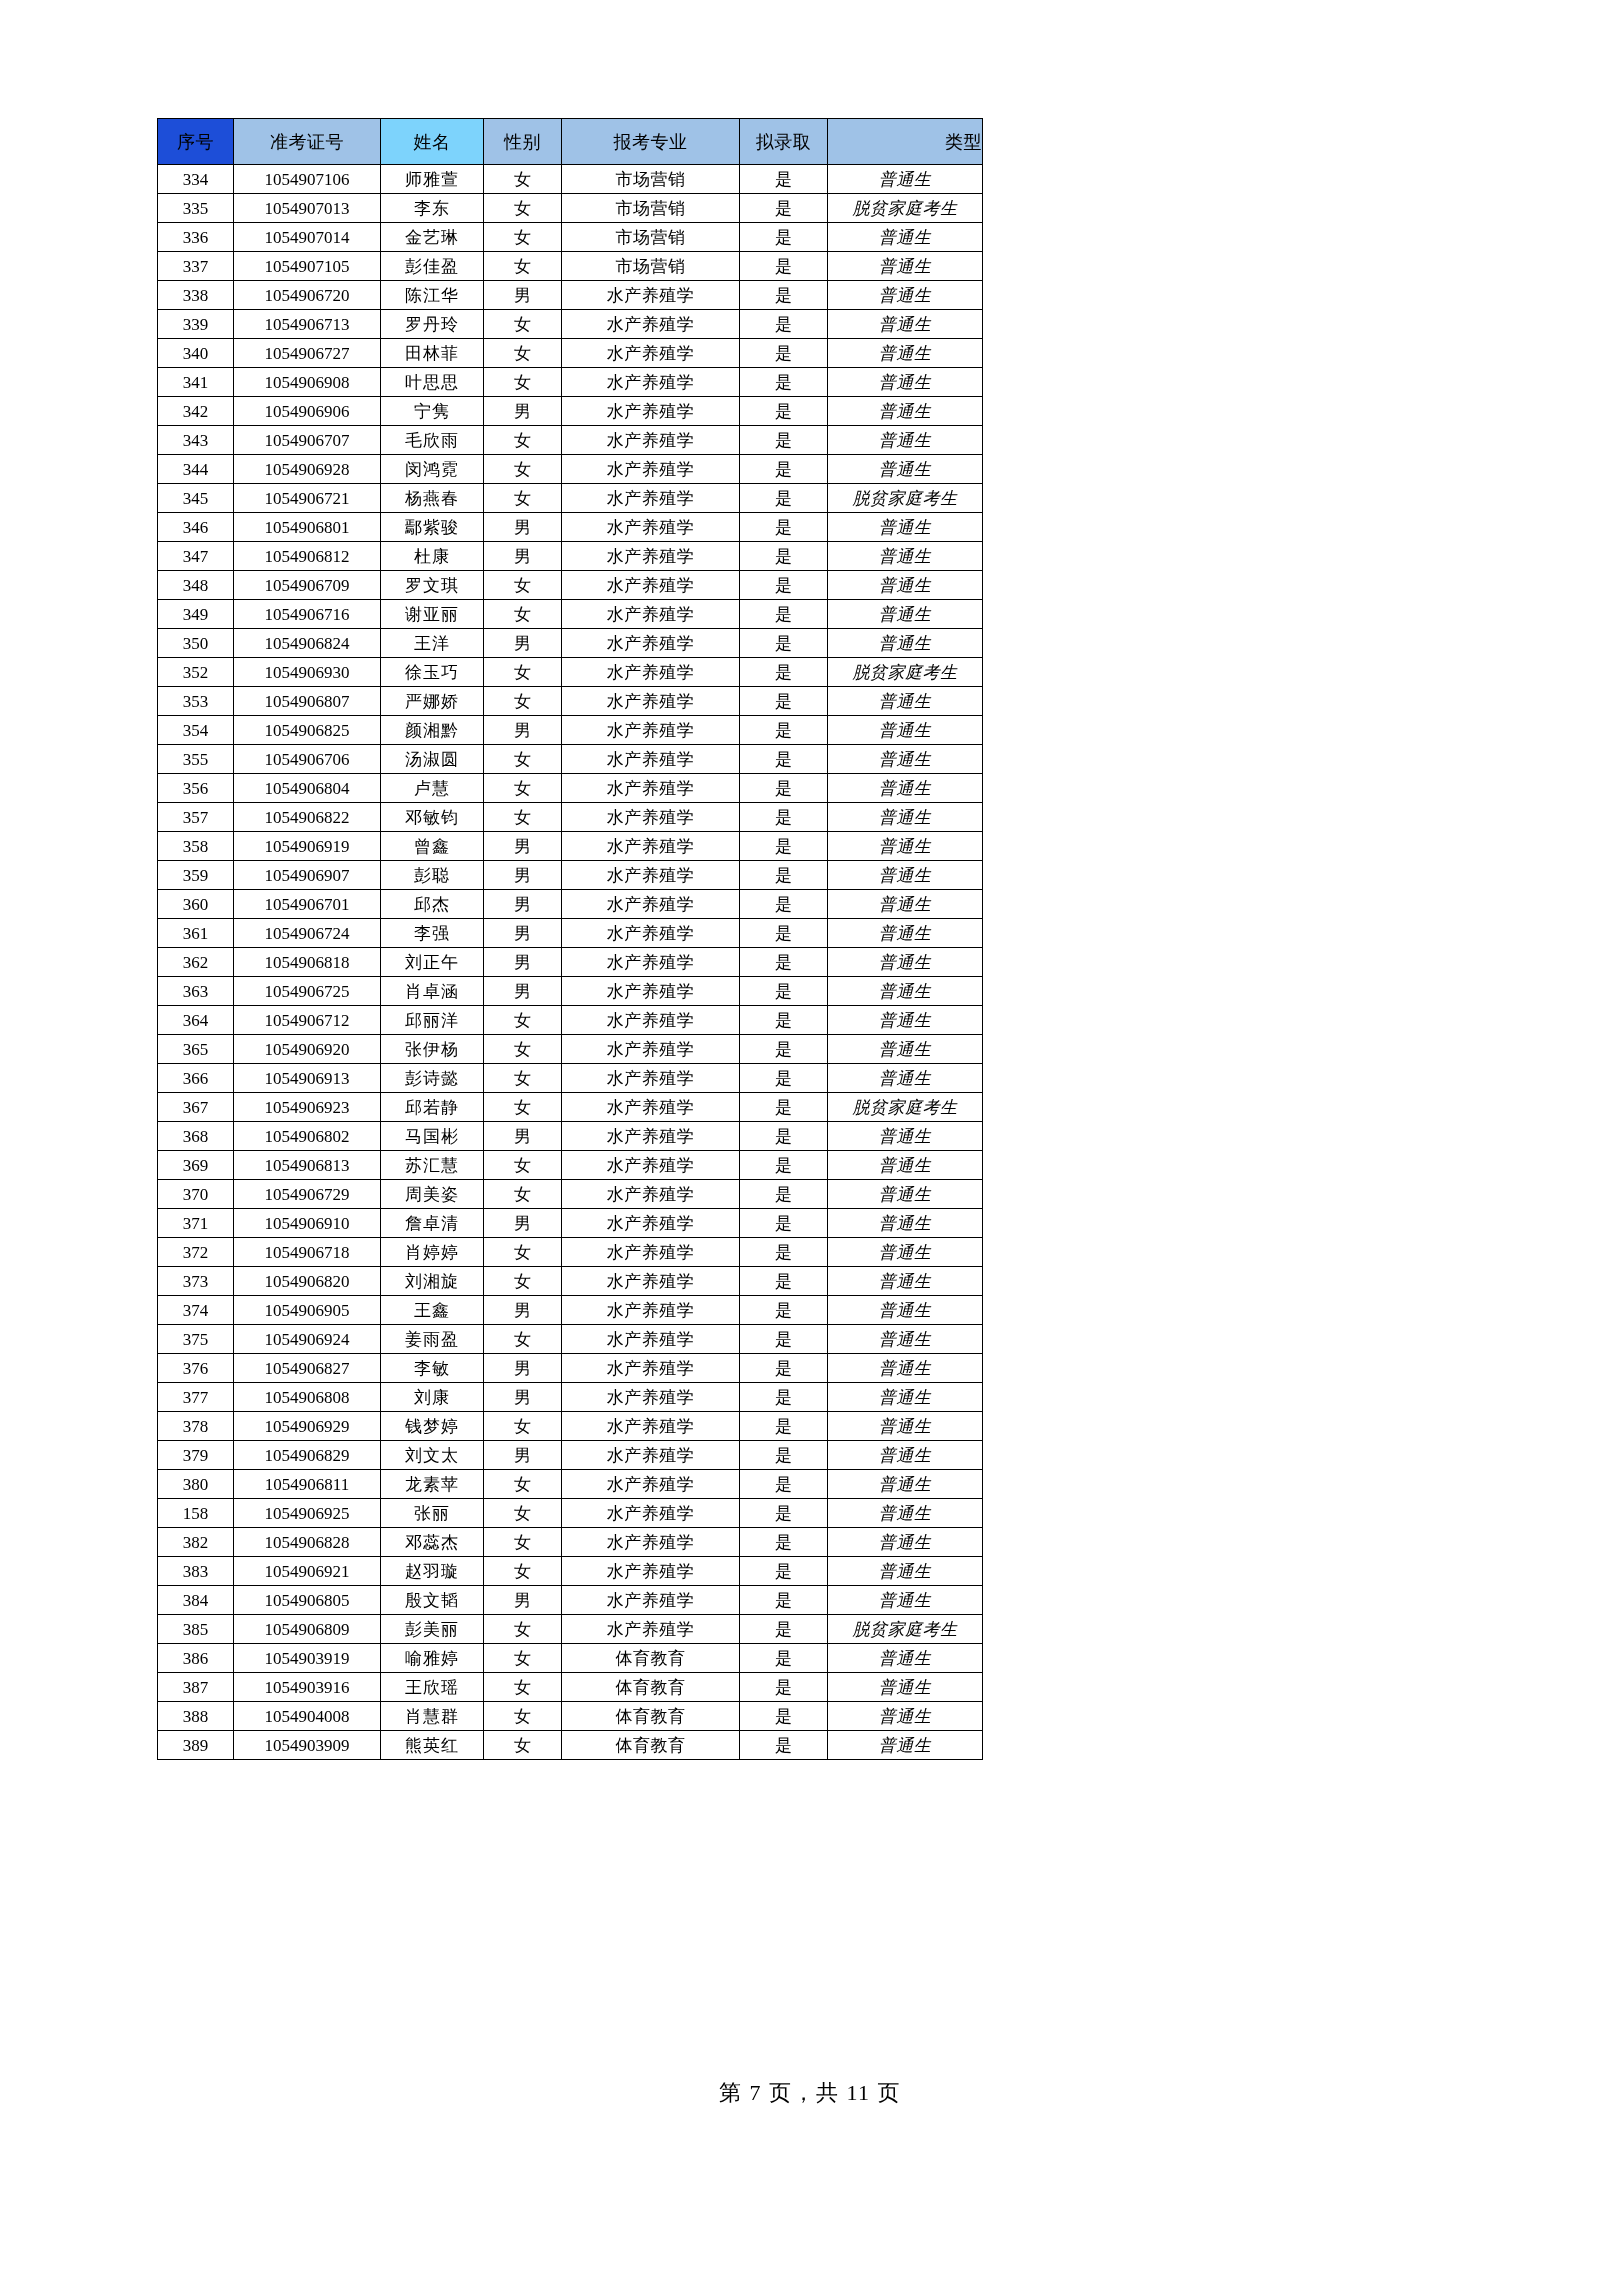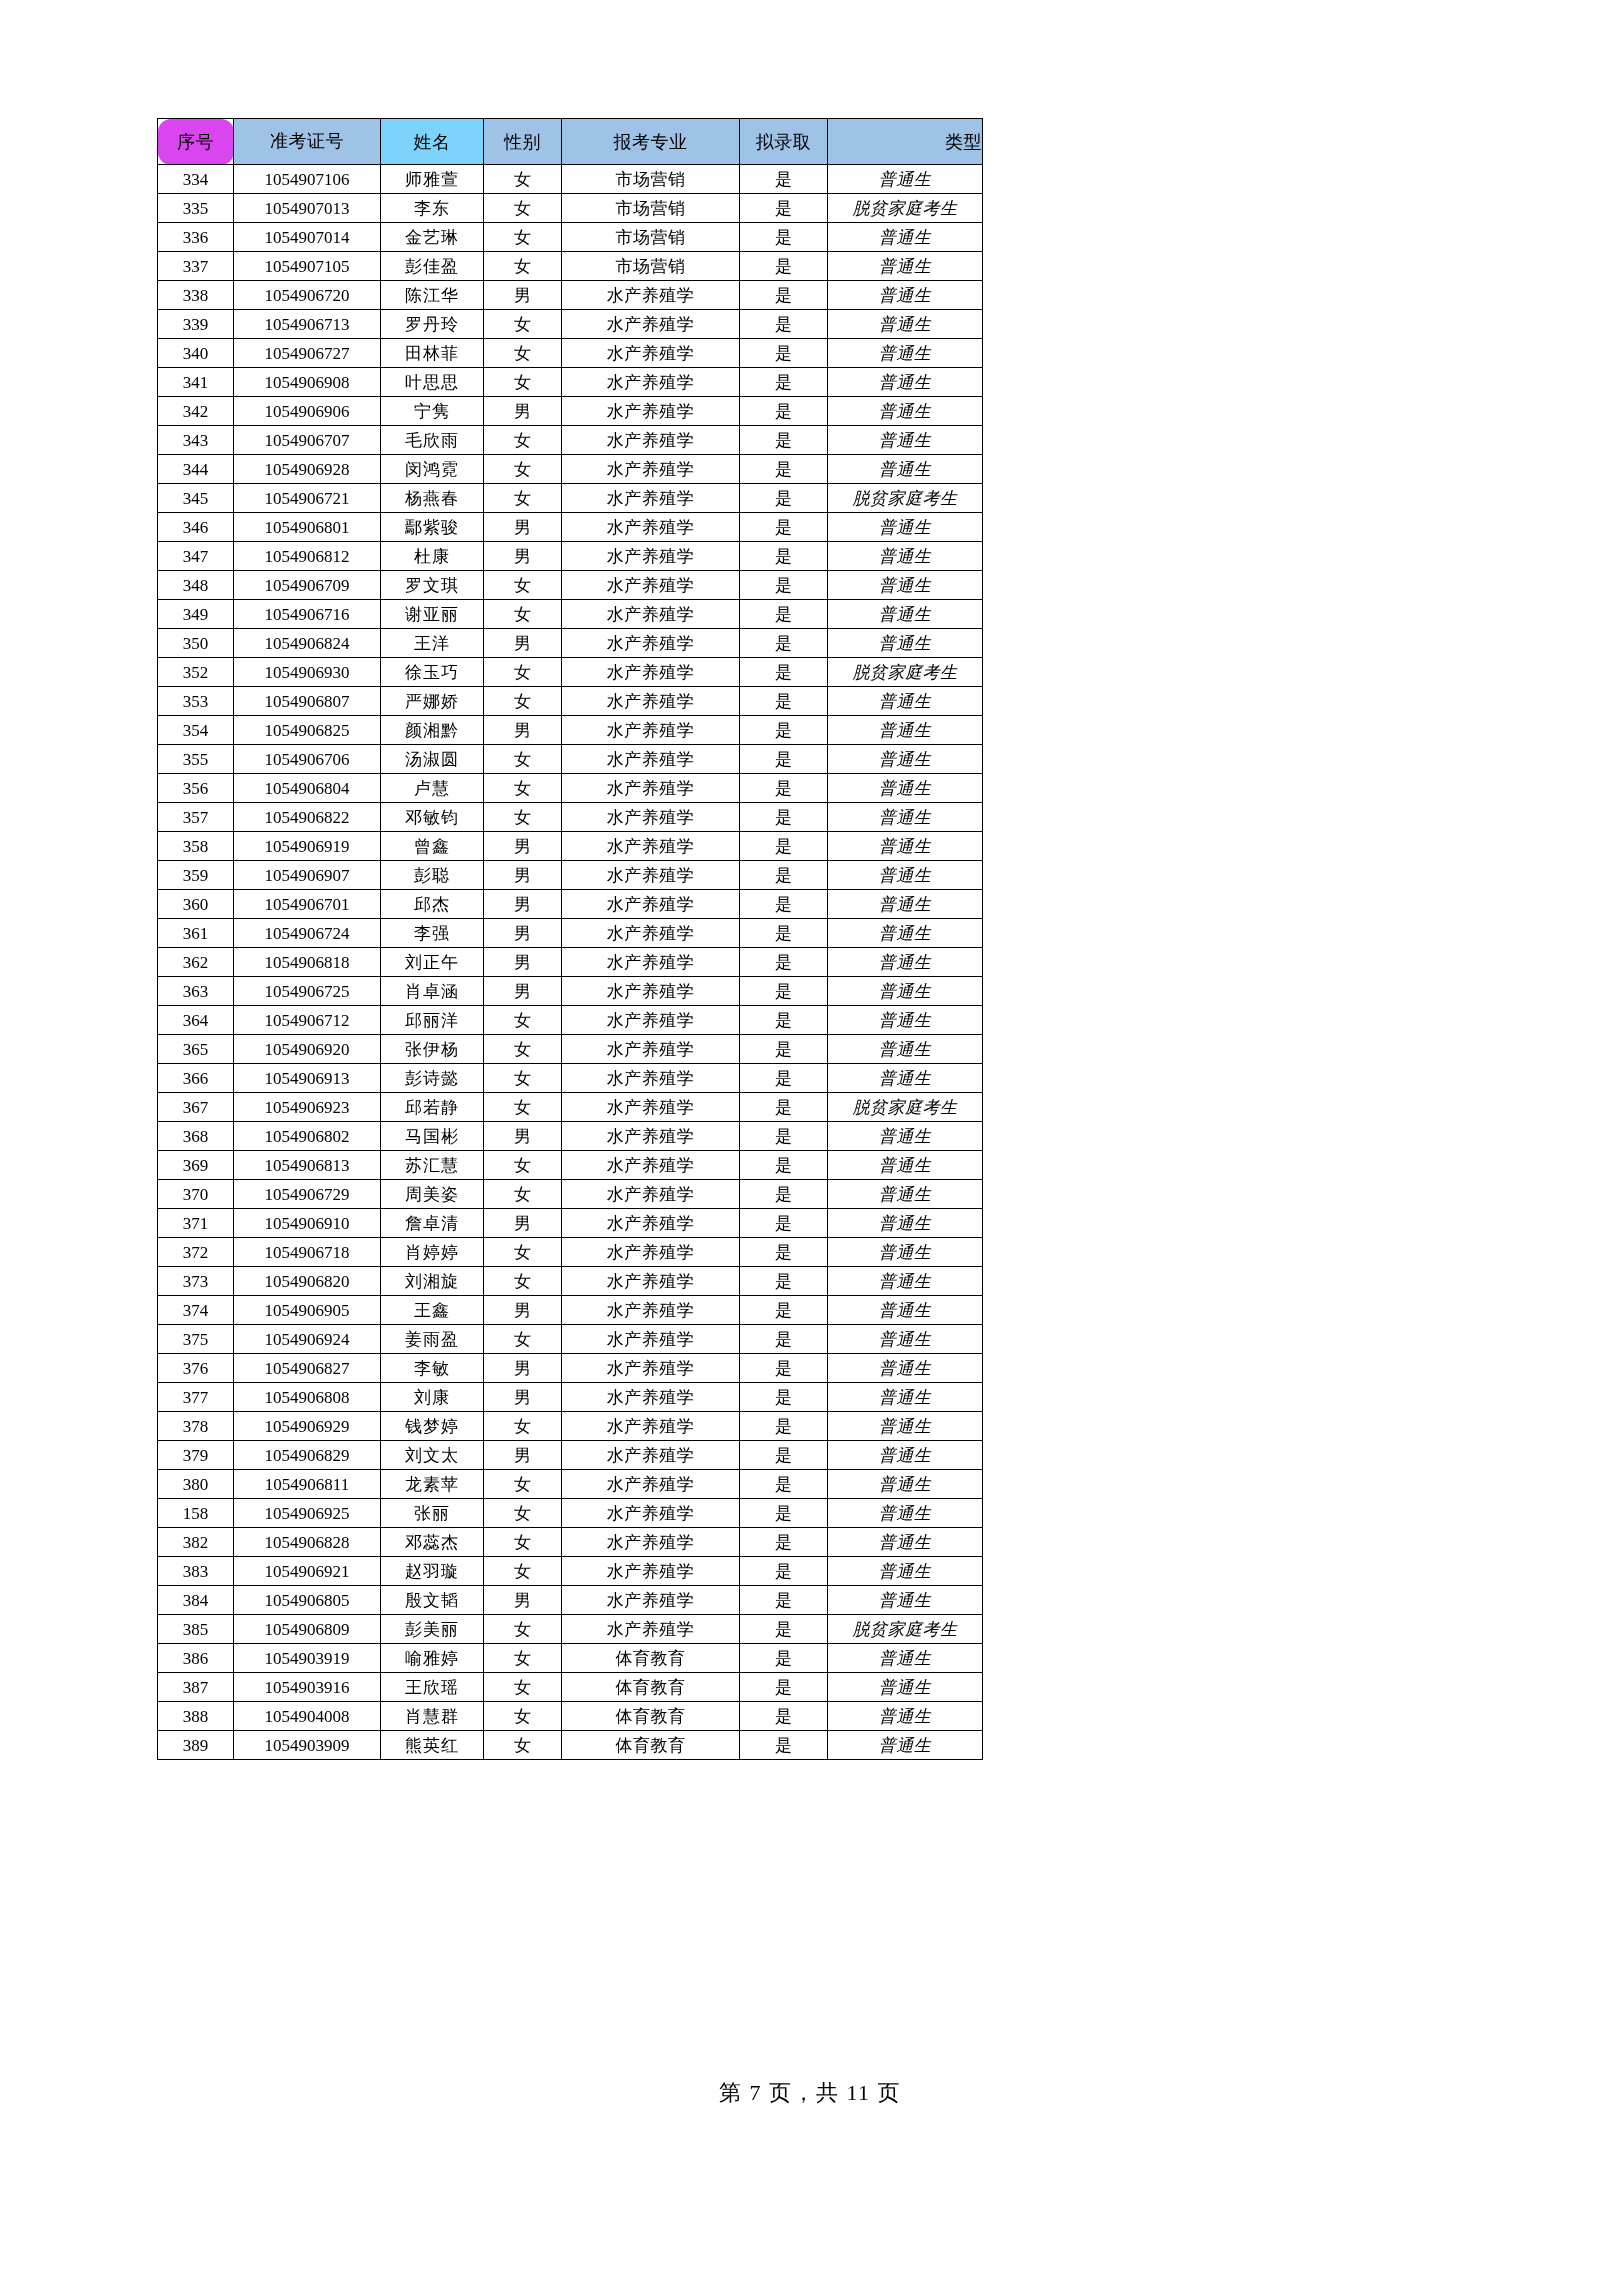--- a/index.html
+++ b/index.html
@@ -86,22 +86,22 @@
         <col class="c-seq">
           <col class="c-admit">
           <col class="c-name">
           <col class="c-gender">
         <col class="c-major">
           <col class="c-result">
           <col class="c-type">
       </colgroup>
       <thead>
         <tr>
-          <th style="background: #d946ef; border-radius: 13px;">序号</th>
-          <th style="background: rgb(159, 194, 231); font-family: Liberation Mono, monospace;">准考证号</th>
+          <th style="background: #1d4ed8;">序号</th>
+          <th style="background: rgb(159, 194, 231);">准考证号</th>
           <th style="background: #7dd3fc;">姓名</th>
           <th style="background: rgb(159, 194, 231);">性别</th>
           <th style="background: rgb(159, 194, 231);">报考专业</th>
           <th style="background: rgb(159, 194, 231);">拟录取</th>
           <th style="background: rgb(159, 194, 231); text-align: right;">类型</th>
         </tr>
       </thead>
       <tbody id="roster-body">
           <tr>
             <td class="seq">334</td>

